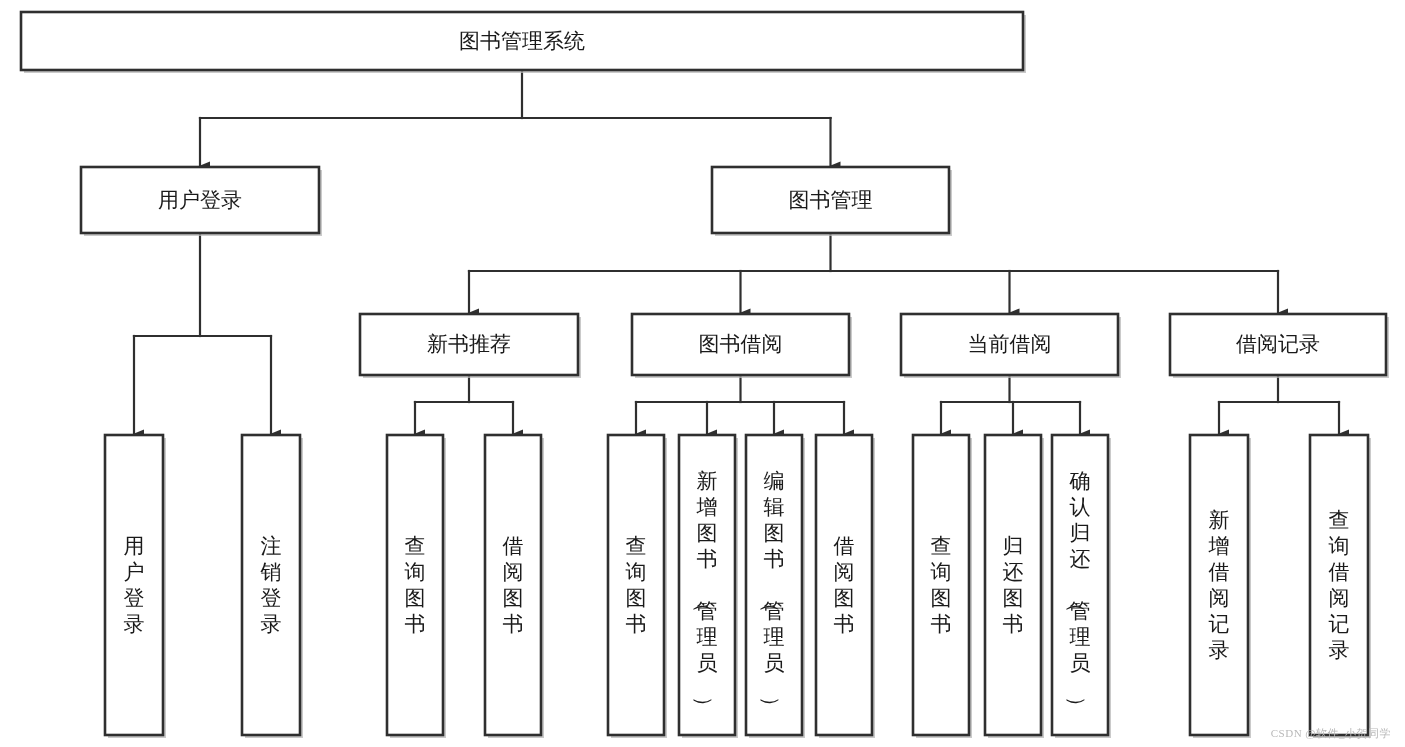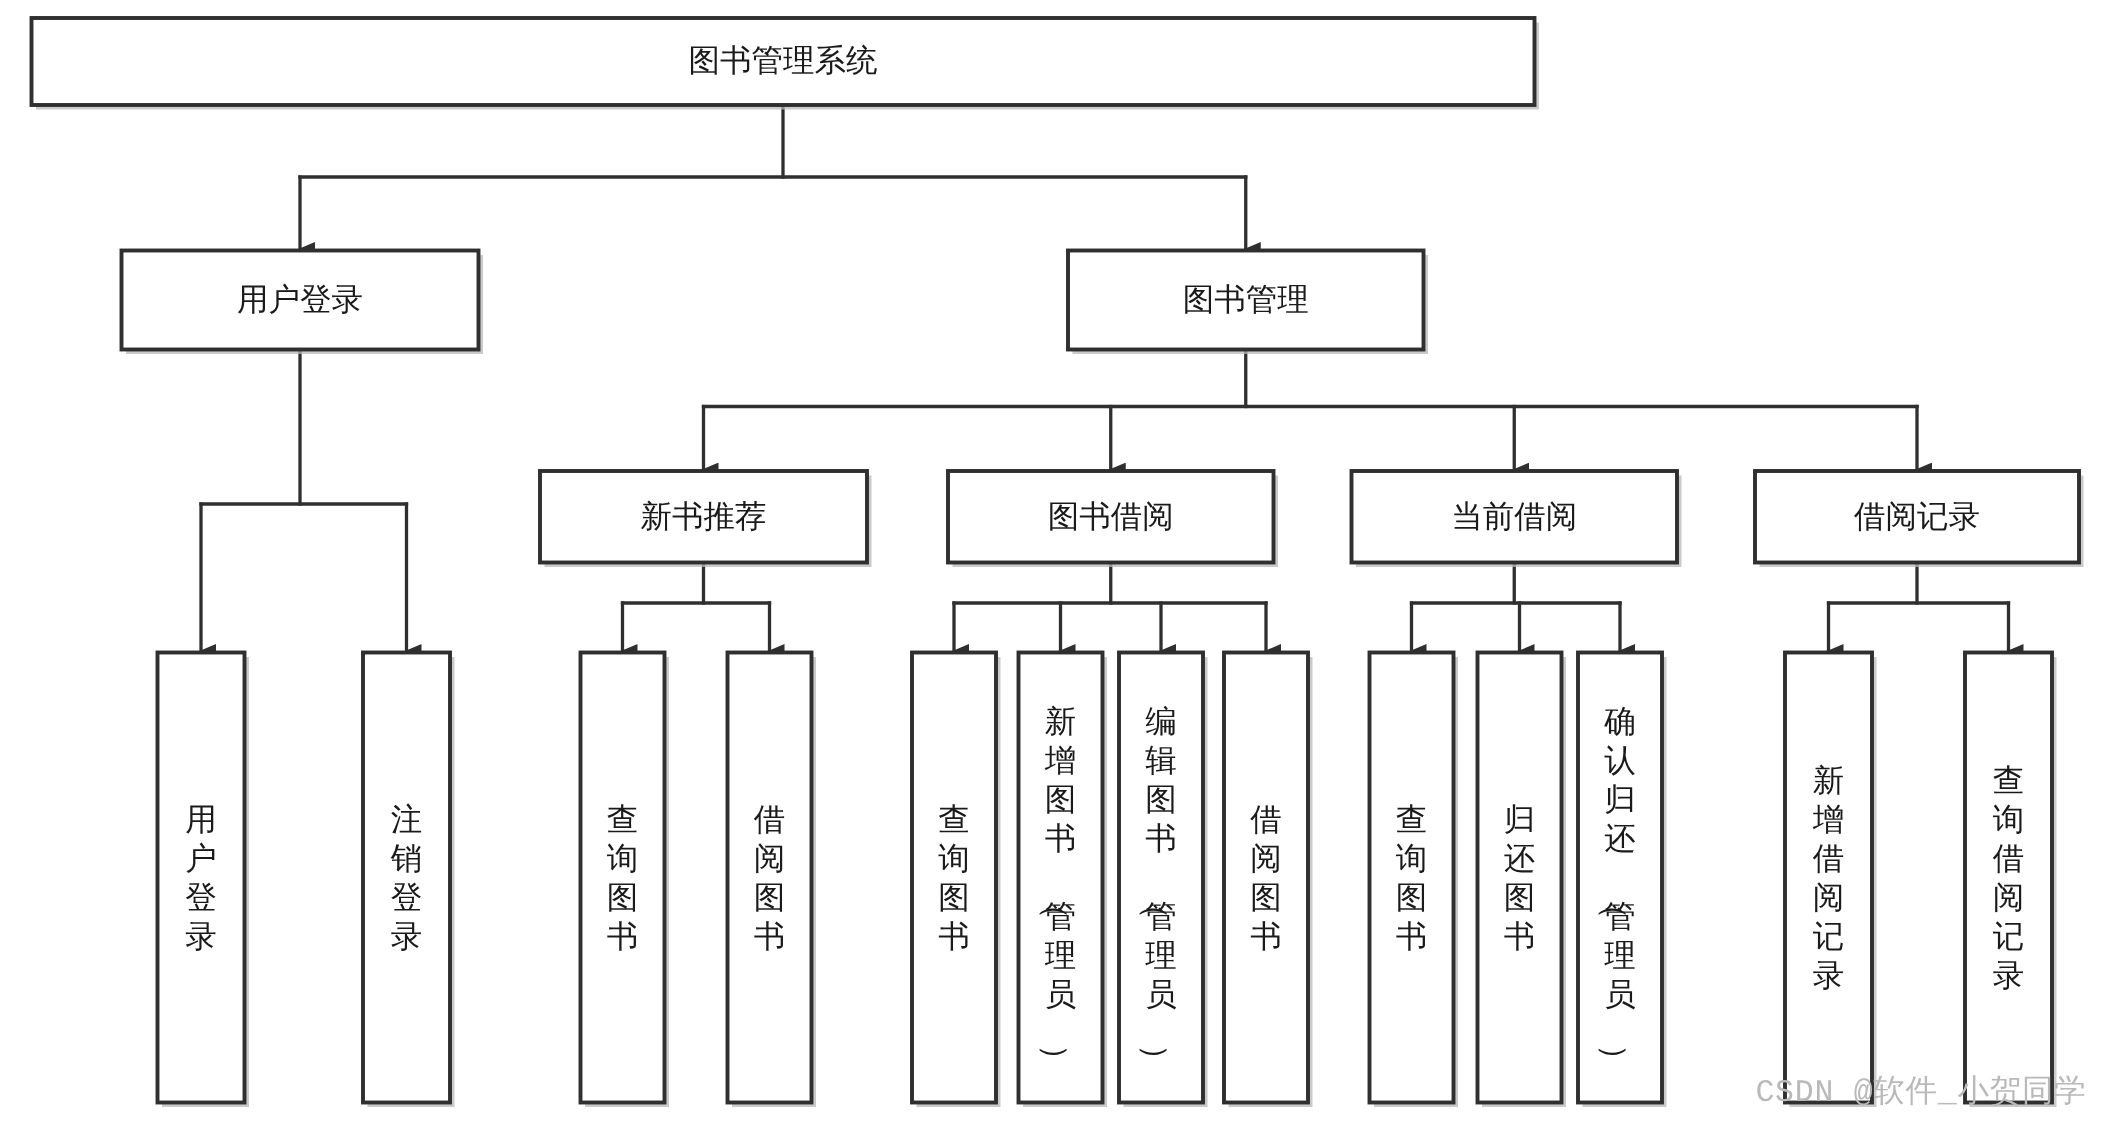--- a/index.html
+++ b/index.html
@@ -55,22 +55,22 @@
     font-family: "Liberation Sans", "DejaVu Sans", sans-serif;
     font-size: 21px;
     fill: #1a1a1a;
     text-anchor: middle;
     white-space: pre;
   }
   .watermark {
     position: absolute;
     right: 14px;
     bottom: 6px;
-    font-family: Liberation Mono, monospace;
-    font-size: 21px;
+    font-family: Liberation Serif, serif;
+    font-size: 11px;
     color: #b9b9b9;
     letter-spacing: 0.5px;
     user-select: none;
     white-space: nowrap;
   }
 </style>
 </head>
 <body>
 
 <div id="diagram-root">

